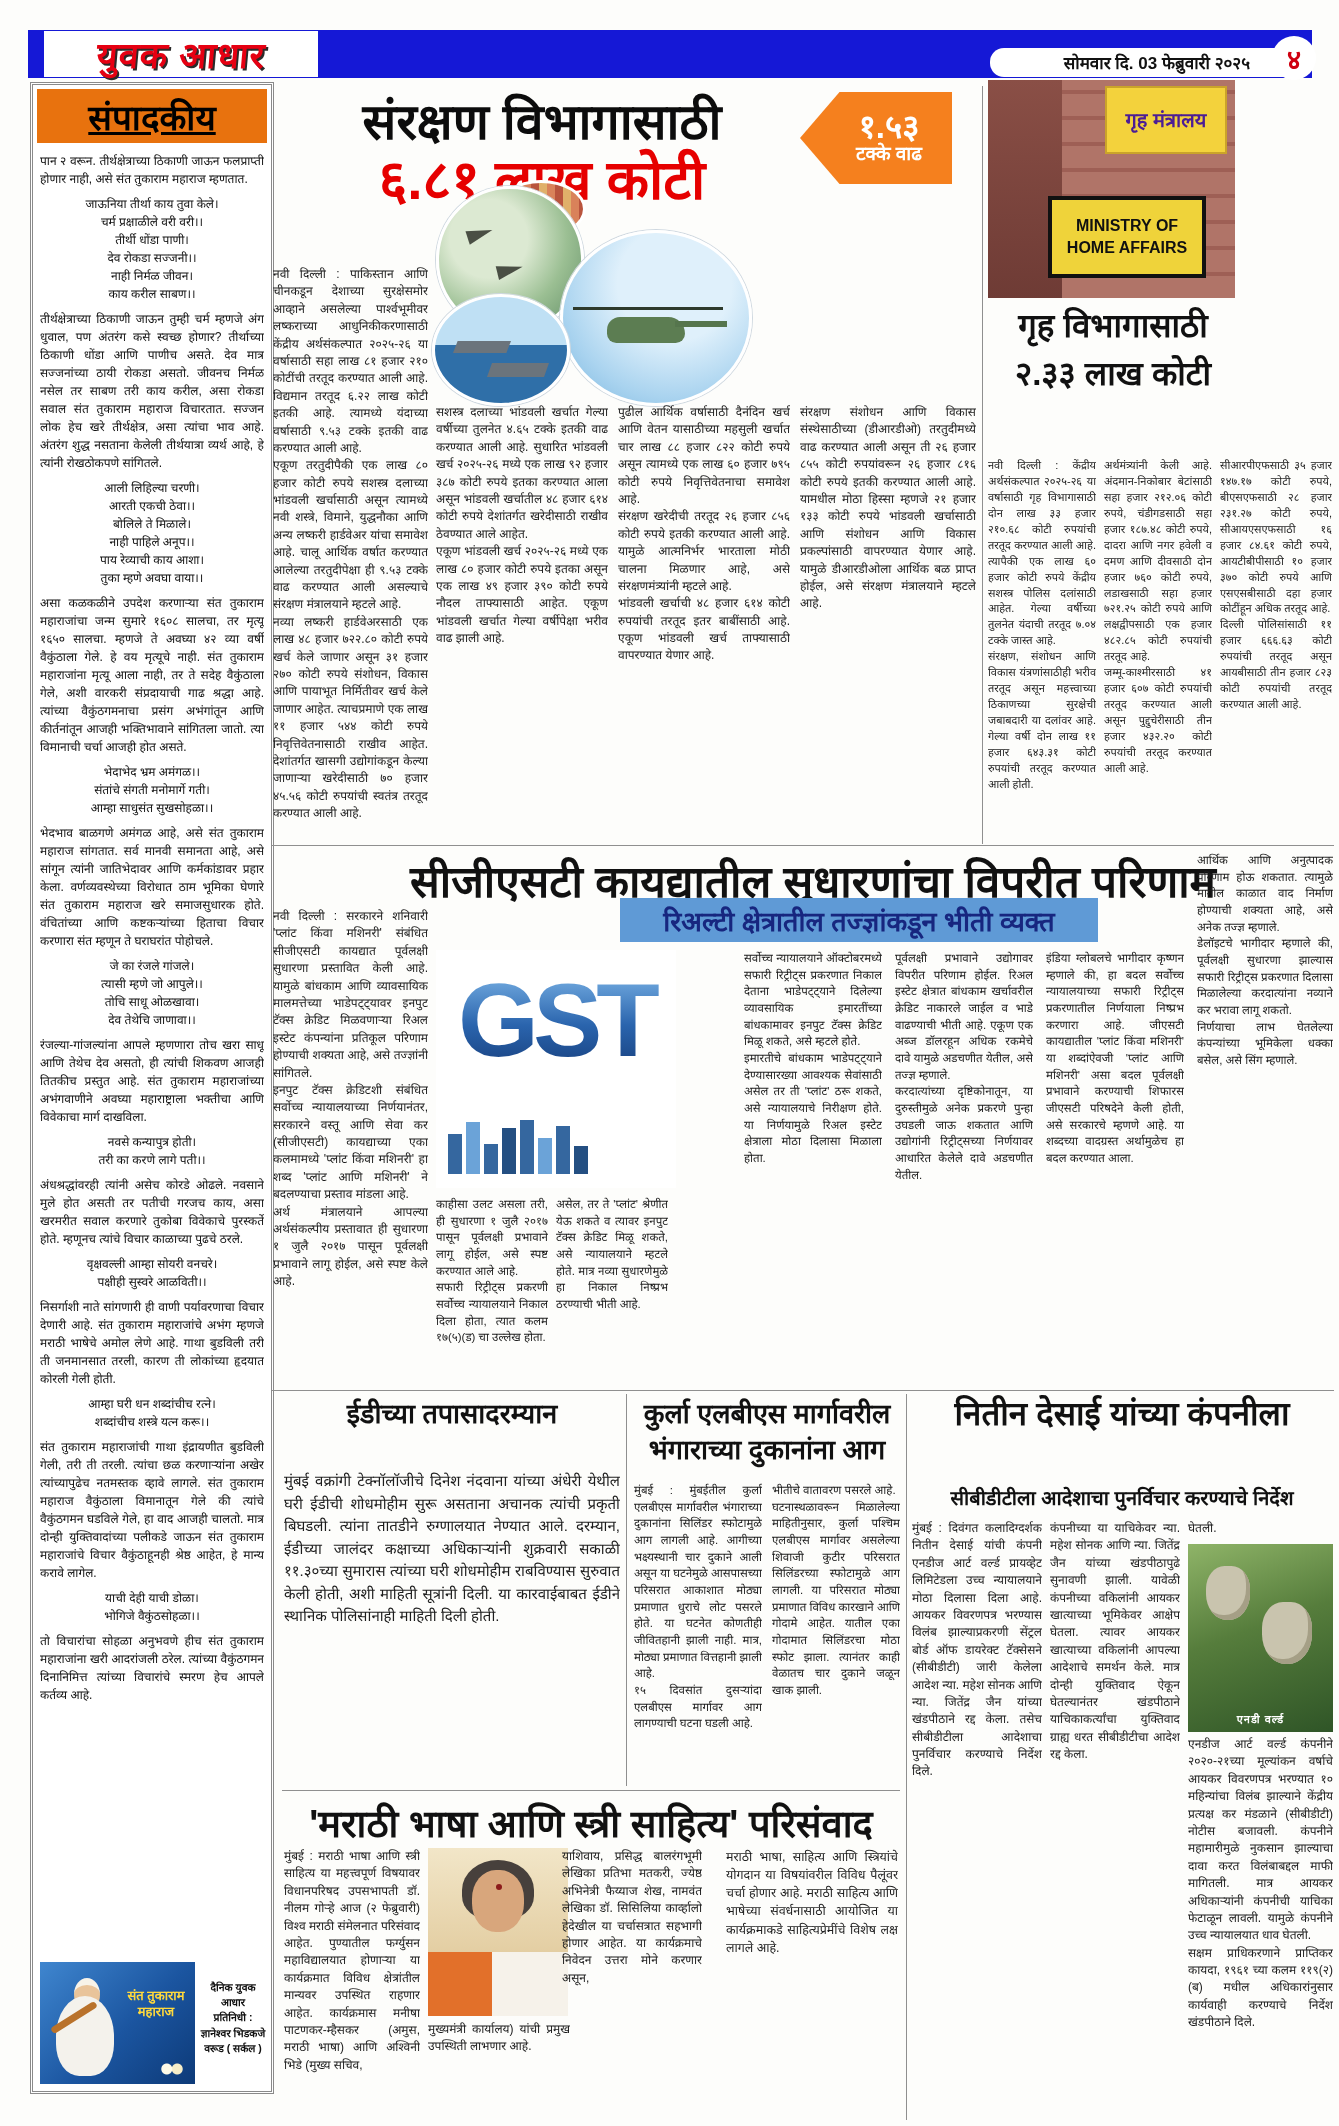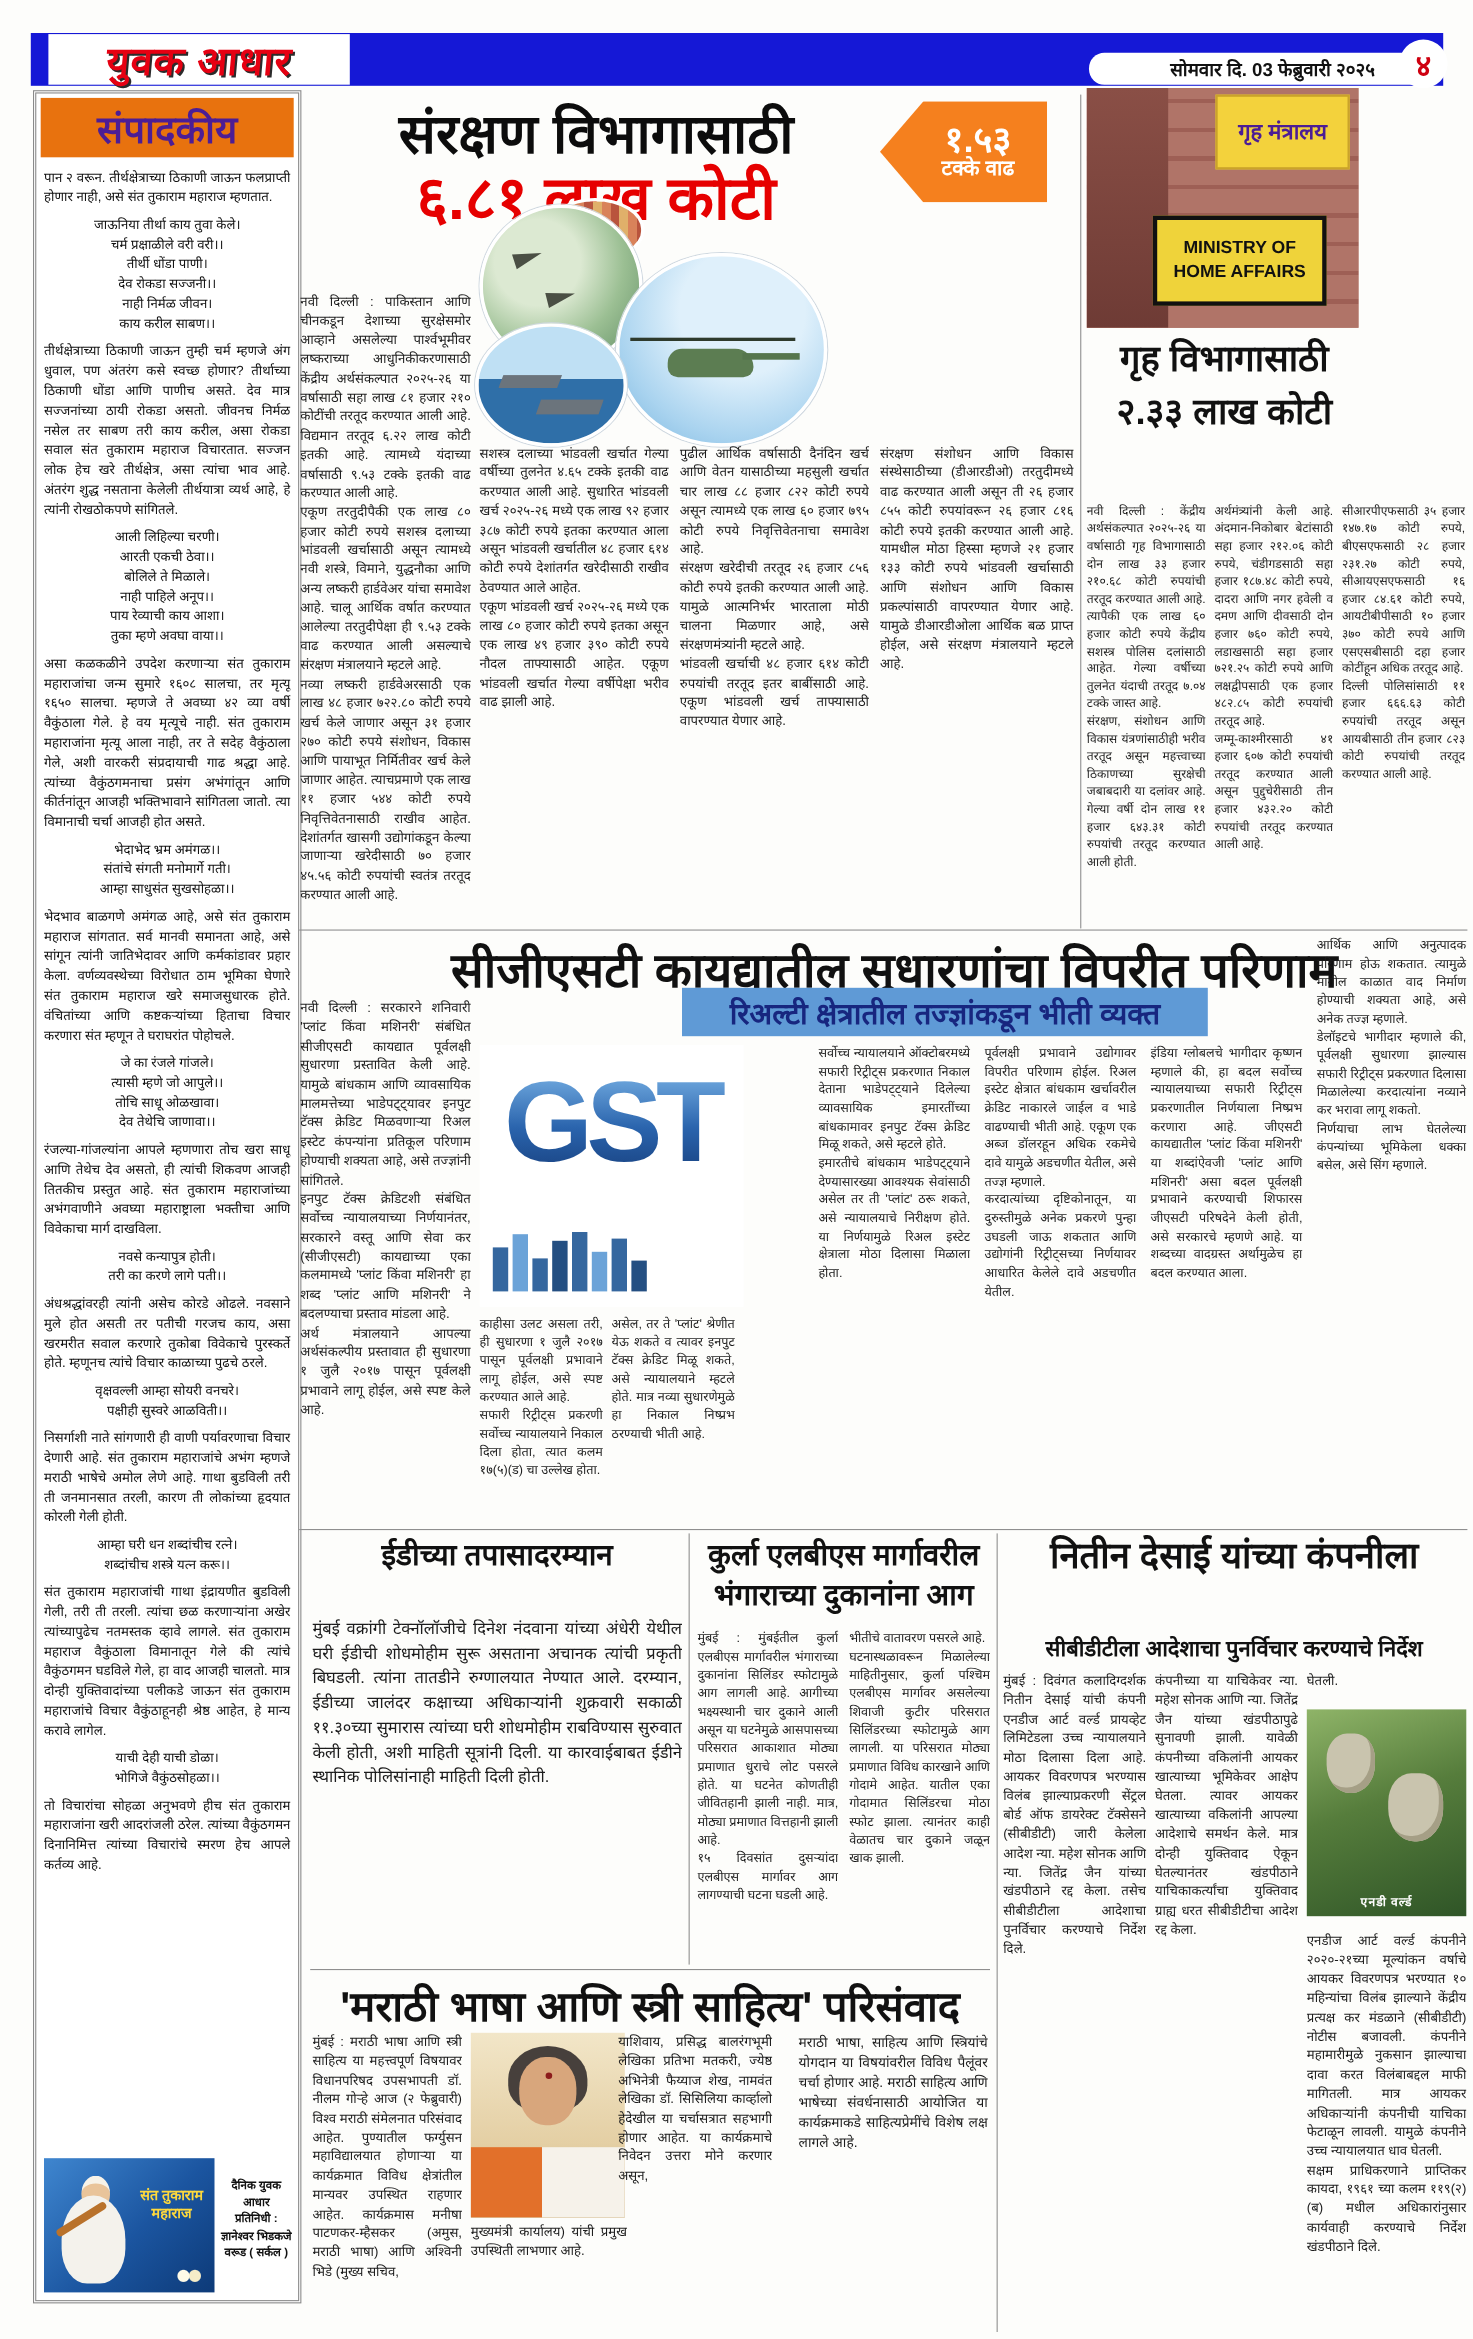--- a/index.html
+++ b/index.html
@@ -23,21 +23,21 @@
             font-weight:bold;font-size:17px;}
   .pagenum{left:1272px;top:36px;width:44px;height:44px;background:#fff;border-radius:50%;
            display:flex;align-items:center;justify-content:center;color:#cf0010;
            font-size:27px;font-weight:800;}
 
   
   .edbox{left:30px;top:82px;width:244px;height:2012px;border:3px double #8a8a8a;
          background:#fff;box-sizing:border-box;}
   .edhead{left:37px;top:89px;width:230px;height:54px;background:#e8720e;
           display:flex;align-items:center;justify-content:center;}
-  .edhead span{color:#4c1d95;font-size:35px;font-weight:800;}
+  .edhead span{color:#000000;font-size:35px;font-weight:800;text-decoration:underline;}
   .edbody{left:40px;top:152px;width:224px;height:1800px;overflow:hidden;}
   .edbody .para{font-size:12px;line-height:1.5;text-align:justify;margin:0 0 7px 0;
                 white-space:pre-line;}
   .edbody .verse{font-size:12px;line-height:1.5;text-align:center;margin:0 0 7px 0;
                  white-space:pre-line;}
   .saint{left:40px;top:1962px;width:155px;height:122px;overflow:hidden;
          background:linear-gradient(135deg,#3f86cf 0%,#1b55a0 55%,#0d3a78 100%);}
   .saint .figure{position:absolute;left:16px;top:34px;width:58px;height:80px;
                  background:#f4f2ec;border-radius:50% 50% 40% 40%;}
   .saint .head{position:absolute;left:34px;top:16px;width:26px;height:26px;
@@ -139,22 +139,22 @@
            font-weight:800;line-height:1.35;}
   .c-kur0{left:634px;top:1482px;width:128px;height:302px;font-size:11.5px;}
   .c-kur1{left:772px;top:1482px;width:128px;height:302px;font-size:11.5px;}
   .h-desai{left:912px;top:1392px;width:420px;text-align:center;font-size:33px;
            font-weight:800;line-height:1.35;}
   .sub-desai{left:912px;top:1484px;width:420px;text-align:center;font-size:20px;
              font-weight:800;}
   .c-des0{left:912px;top:1520px;width:130px;height:598px;}
   .c-des1{left:1050px;top:1520px;width:130px;height:598px;}
   .c-des2{left:1188px;top:1520px;width:145px;height:598px;}
-  .desai-photo{width:100%;height:188px;margin:14px 0;position:relative;overflow:hidden;
-     background:linear-gradient(160deg,#8fb468 0%,#567d3c 45%,#2f5527 100%);font-family:Liberation Serif, serif;}
+  .desai-photo{width:100%;height:188px;margin:4px 0;position:relative;overflow:hidden;
+     background:linear-gradient(160deg,#8fb468 0%,#567d3c 45%,#2f5527 100%);}
   .desai-photo .face{position:absolute;border-radius:42% 42% 48% 48%;background:#c9c4ae;
      box-shadow:inset -4px -5px 0 #a59f86;}
   .desai-photo .cap{position:absolute;bottom:6px;left:0;right:0;text-align:center;
      color:#fff;font-size:11px;font-weight:bold;letter-spacing:1px;}
   .h-mar{left:284px;top:1796px;width:614px;text-align:center;font-size:38px;font-weight:800;}
   .c-mar0{left:284px;top:1848px;width:136px;height:268px;}
   .c-mar1{left:428px;top:1848px;width:142px;height:268px;}
   .c-mar2{left:562px;top:1848px;width:140px;height:268px;}
   .c-mar3{left:726px;top:1848px;width:172px;height:268px;font-size:12.5px;}
   .speaker{width:140px;height:168px;position:relative;overflow:hidden;margin-bottom:5px;

